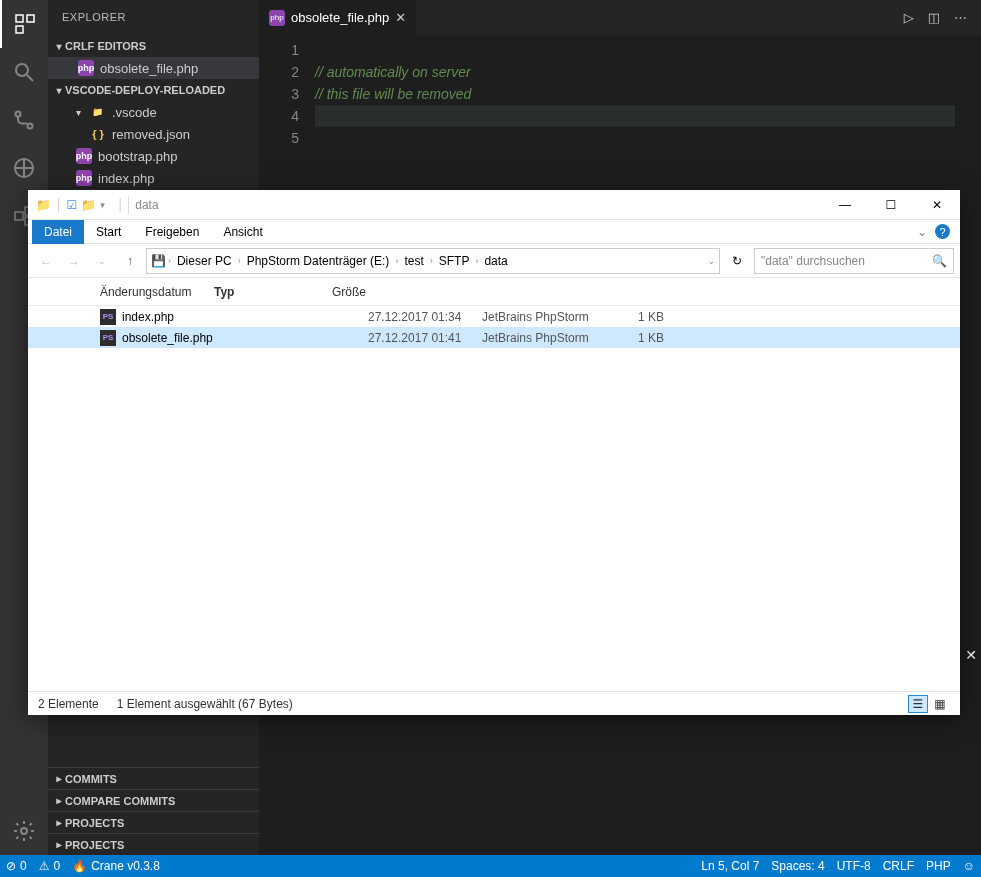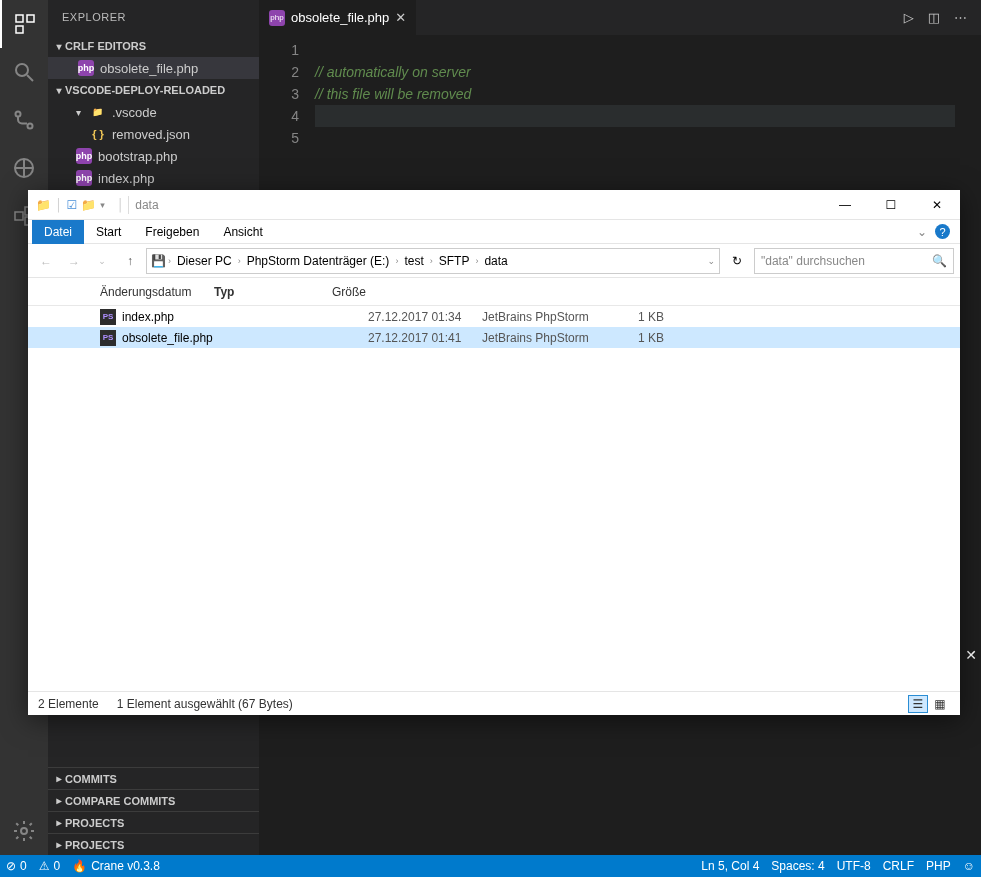--- a/index.html
+++ b/index.html
@@ -254,21 +254,21 @@
   </div>
 </div>
 
 <span class="x-notif">✕</span>
 
 <div class="statusbar">
   <div class="sbi">⊘ <span>0</span></div>
   <div class="sbi">⚠ <span>0</span></div>
   <div class="sbi">🔥 <span>Crane v0.3.8</span></div>
   <div class="right">
-    <div class="sbi">Ln 5, Col 4</div>
+    <div class="sbi">Ln 5, Col 7</div>
     <div class="sbi">Spaces: 4</div>
     <div class="sbi">UTF-8</div>
     <div class="sbi">CRLF</div>
     <div class="sbi">PHP</div>
     <div class="sbi">☺</div>
   </div>
 </div>
 
 <div class="win">
   <div class="win-titlebar">

